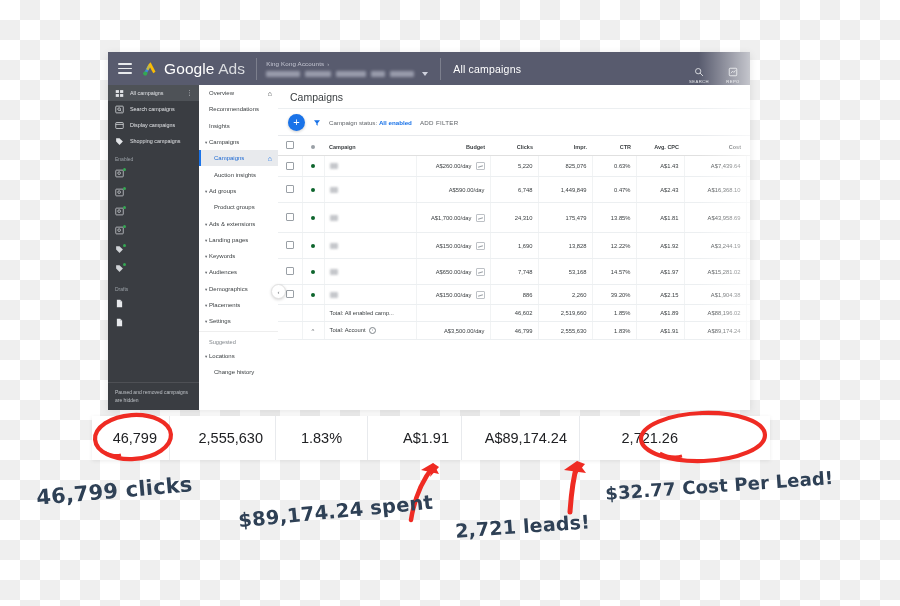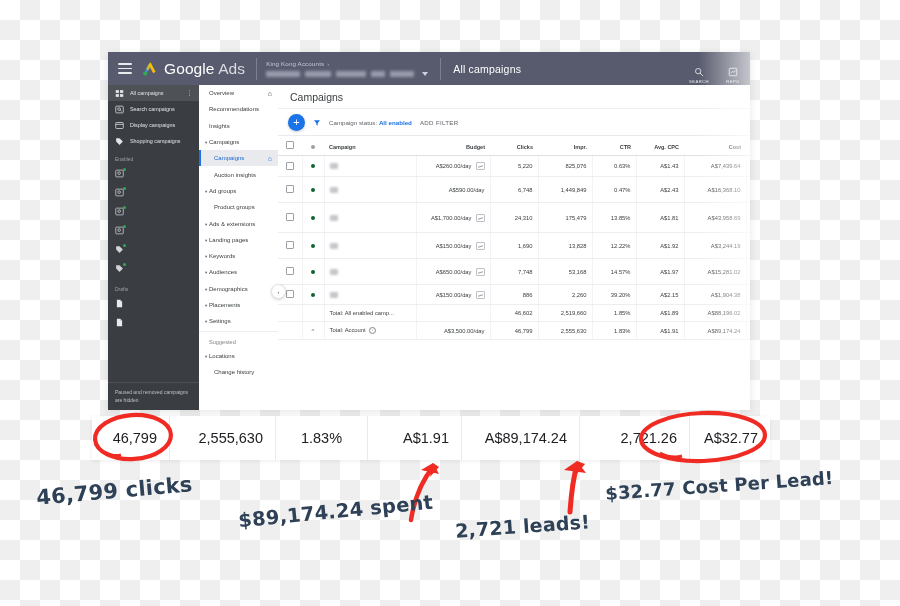--- a/index.html
+++ b/index.html
@@ -865,21 +865,20 @@
 </div>
 <div id="window-fade"></div>
 
 <div id="totals-bar">
   <div class="tot-cell" style="width:78px">46,799</div>
   <div class="tot-cell" style="width:106px">2,555,630</div>
   <div class="tot-cell ctr-center" style="width:92px">1.83%</div>
   <div class="tot-cell" style="width:94px">A$1.91</div>
   <div class="tot-cell" style="width:118px">A$89,174.24</div>
   <div class="tot-cell" style="width:110px">2,721.26</div>
-  <div class="tot-cell" style="width:80px">A$32.77</div>
 </div>
 
 <svg id="annot-svg" viewBox="0 0 900 606">
 
   <ellipse cx="133" cy="437" rx="38" ry="22" fill="none" stroke="#ef2b23" stroke-width="4.2" transform="rotate(-4 133 437)"></ellipse>
   <path d="M104 452 q10 5 17 3" fill="none" stroke="#ef2b23" stroke-width="3"></path>
 
   <ellipse cx="703" cy="437" rx="62" ry="24" fill="none" stroke="#ef2b23" stroke-width="4.2" transform="rotate(-2 703 437)"></ellipse>
   <path d="M660 453 q12 6 22 3" fill="none" stroke="#ef2b23" stroke-width="3"></path>
 

